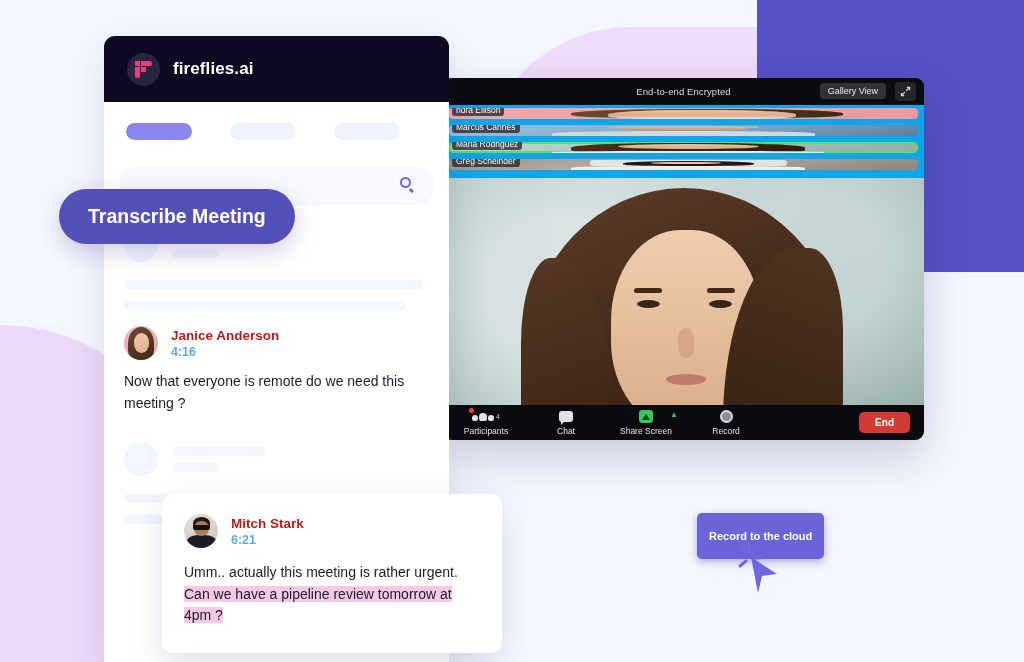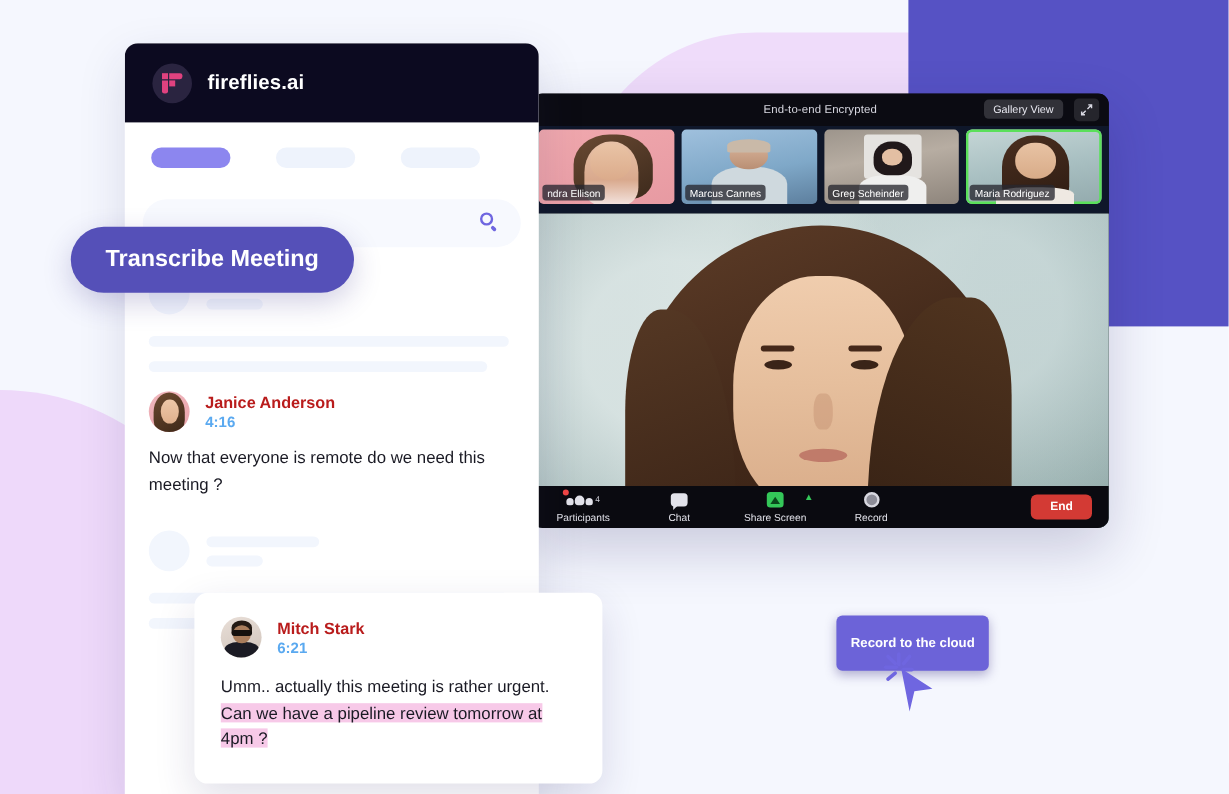--- a/index.html
+++ b/index.html
@@ -58,21 +58,21 @@
   .vw-expand {
     position: absolute; right: 8px; top: 4px;
     width: 21px; height: 19px;
     background: #25252c; border-radius: 4px;
     display: flex; align-items: center; justify-content: center;
   }
   .vw-expand svg { width: 11px; height: 11px; }
 
   .vw-strip {
     display: flex; gap: 6px; padding: 3px 6px 8px 6px;
-    height: 73px; background: #0f172a;
+    height: 73px; background: #0ea5e9; flex-direction: column;
   }
   .tile {
     position: relative; flex: 1 1 0; border-radius: 4px;
     overflow: hidden; min-width: 0;
   }
   .tile.active { outline: 2px solid #5ae05a; outline-offset: -2px; border-radius: 5px; }
   .tile-name {
     position: absolute; left: 3px; bottom: 3px;
     font-size: 8.5px; color: #fff;
     background: rgba(40,40,48,0.78);
@@ -318,32 +318,32 @@
           <div class="head"></div>
           <div class="face"></div>
         <div class="tile-name">ndra Ellison</div>
       </div>
       <div class="tile t2">
         <div class="body"></div>
           <div class="head"></div>
           <div class="hair"></div>
         <div class="tile-name">Marcus Cannes</div>
       </div>
+      <div class="tile t4 active">
+        <div class="hair"></div>
+          <div class="body"></div>
+          <div class="face"></div>
+        <div class="tile-name">Maria Rodriguez</div>
+      </div>
       <div class="tile t3">
         <div class="win"></div>
           <div class="body"></div>
           <div class="hair"></div>
           <div class="face"></div>
         <div class="tile-name">Greg Scheinder</div>
-      </div>
-      <div class="tile t4 active">
-        <div class="hair"></div>
-          <div class="body"></div>
-          <div class="face"></div>
-        <div class="tile-name">Maria Rodriguez</div>
       </div>
     </div>
 
     <div class="vw-main">
       <div class="vm-blurbg"></div>
       <div class="vm-person">
         <div class="vm-hair"></div>
         <div class="vm-shirt"></div>
         <div class="vm-top"></div>
         <div class="vm-neck"></div>

